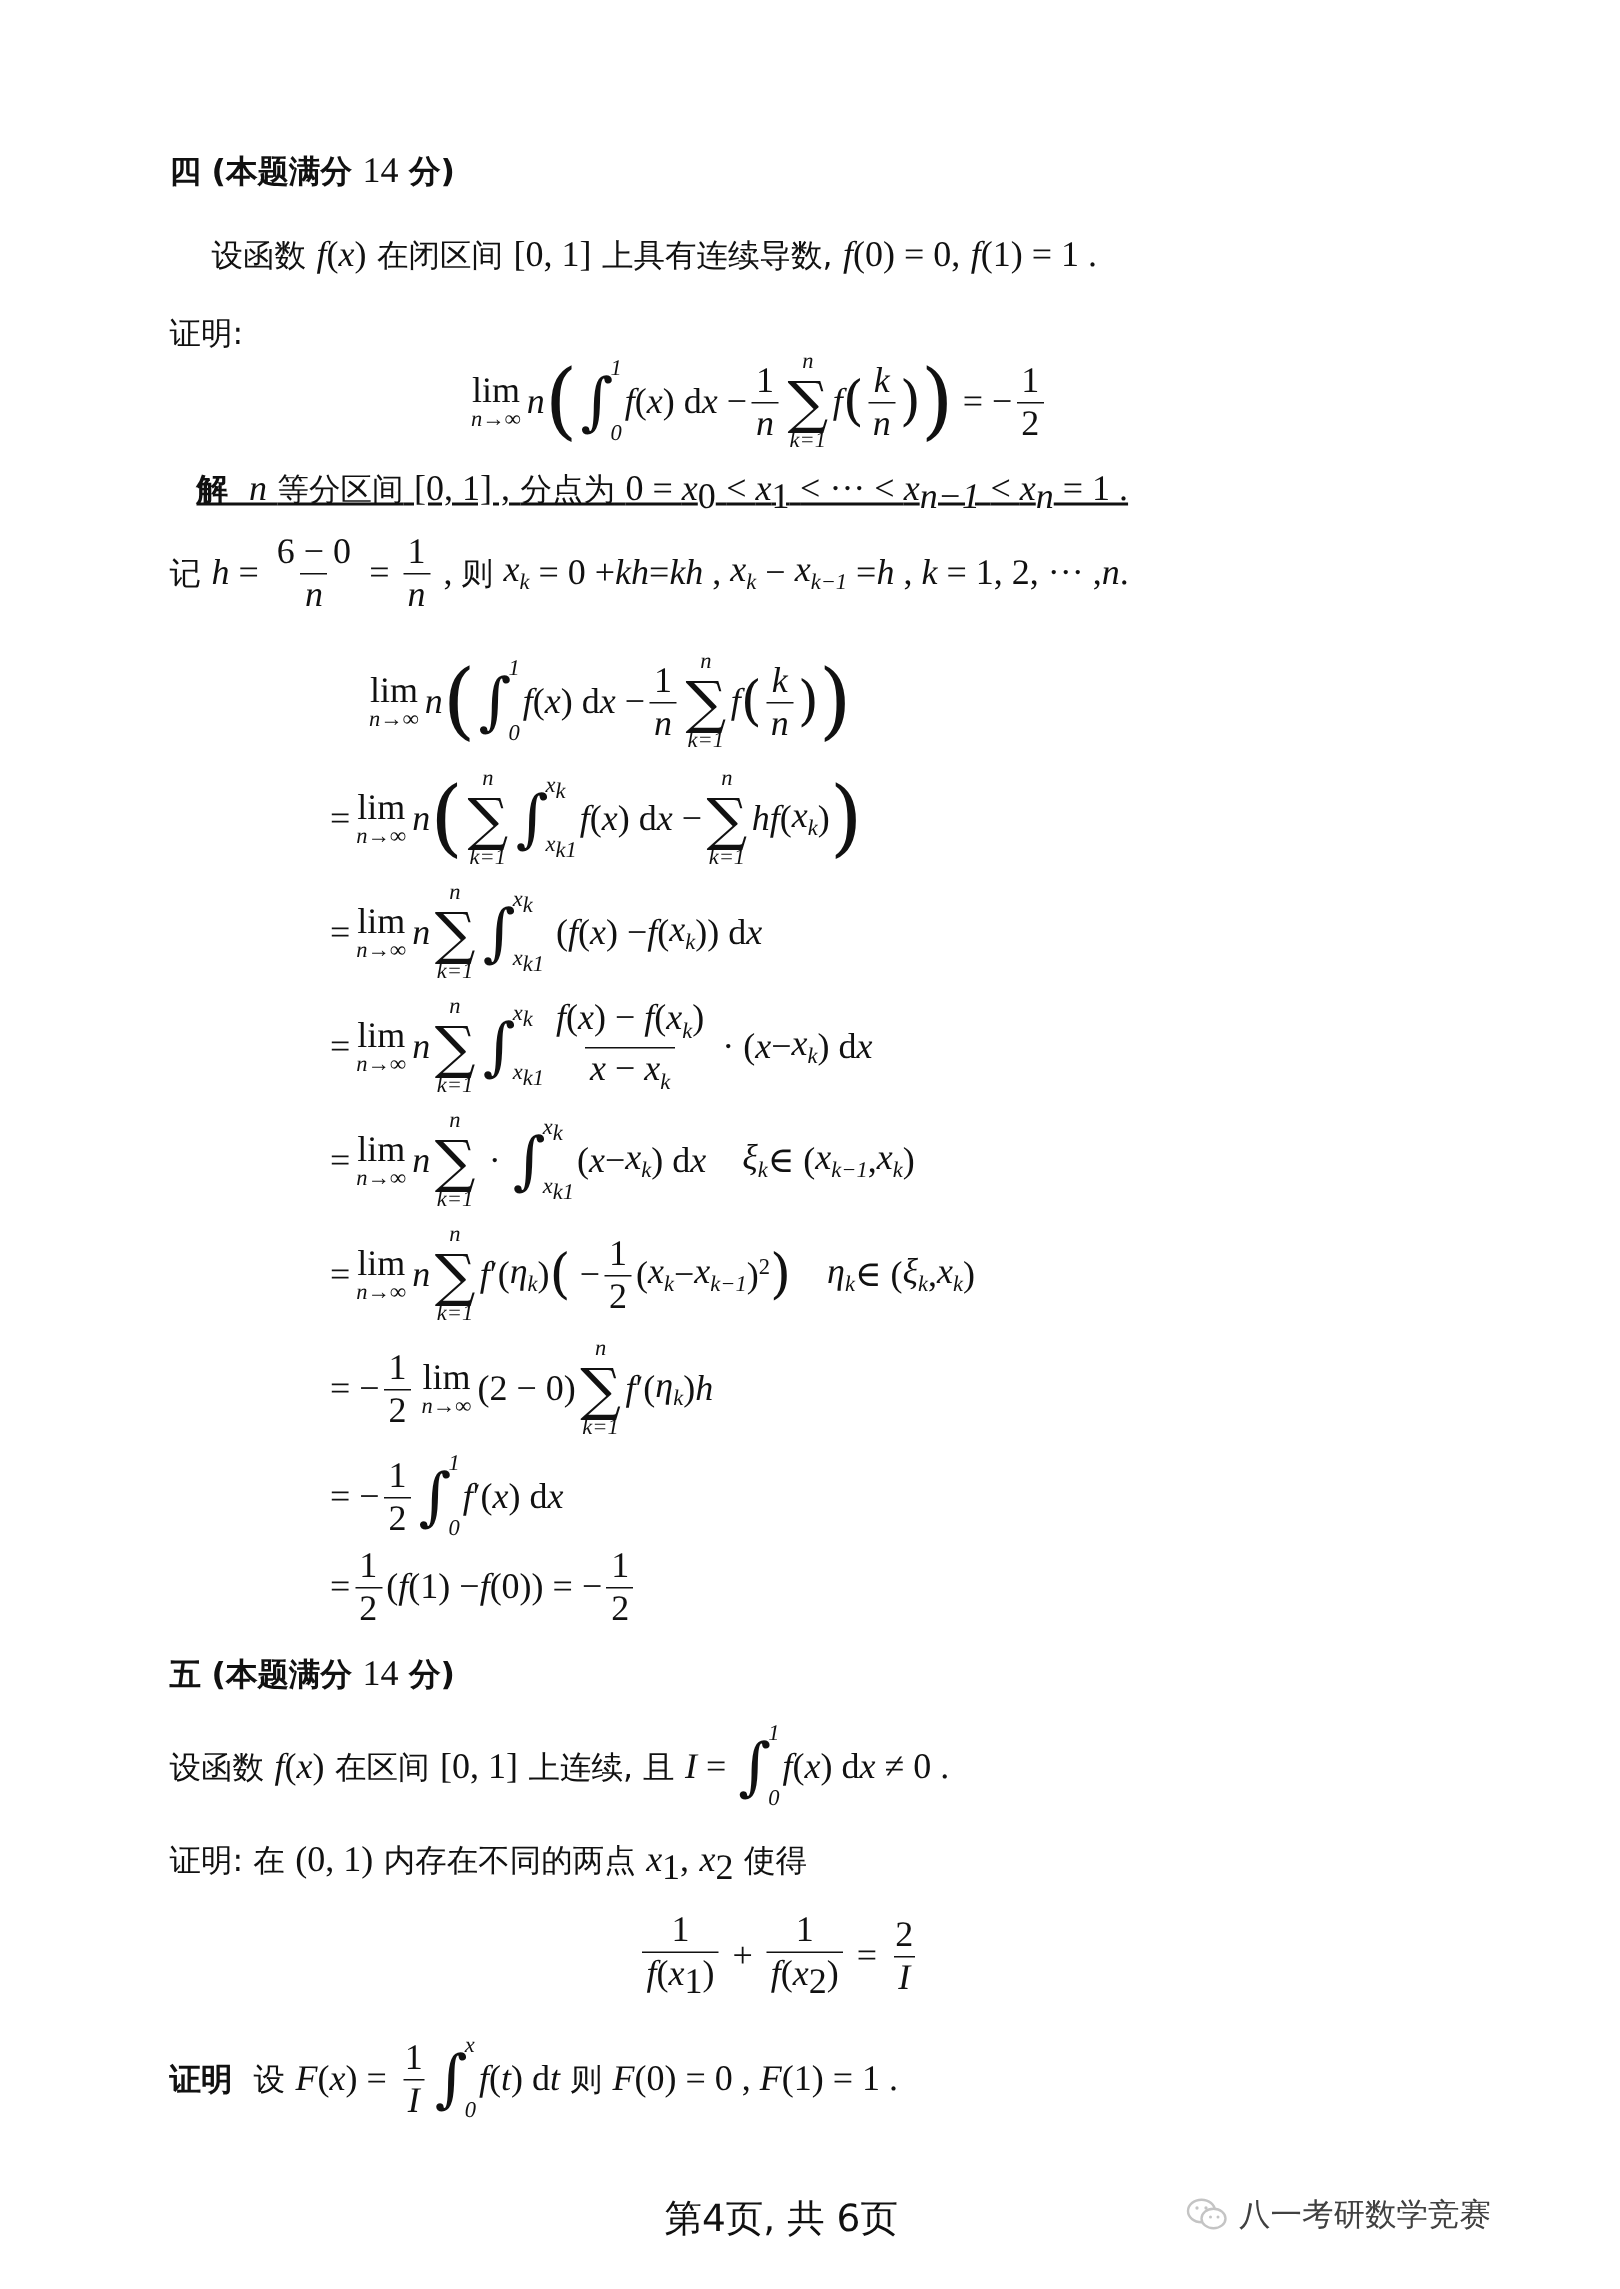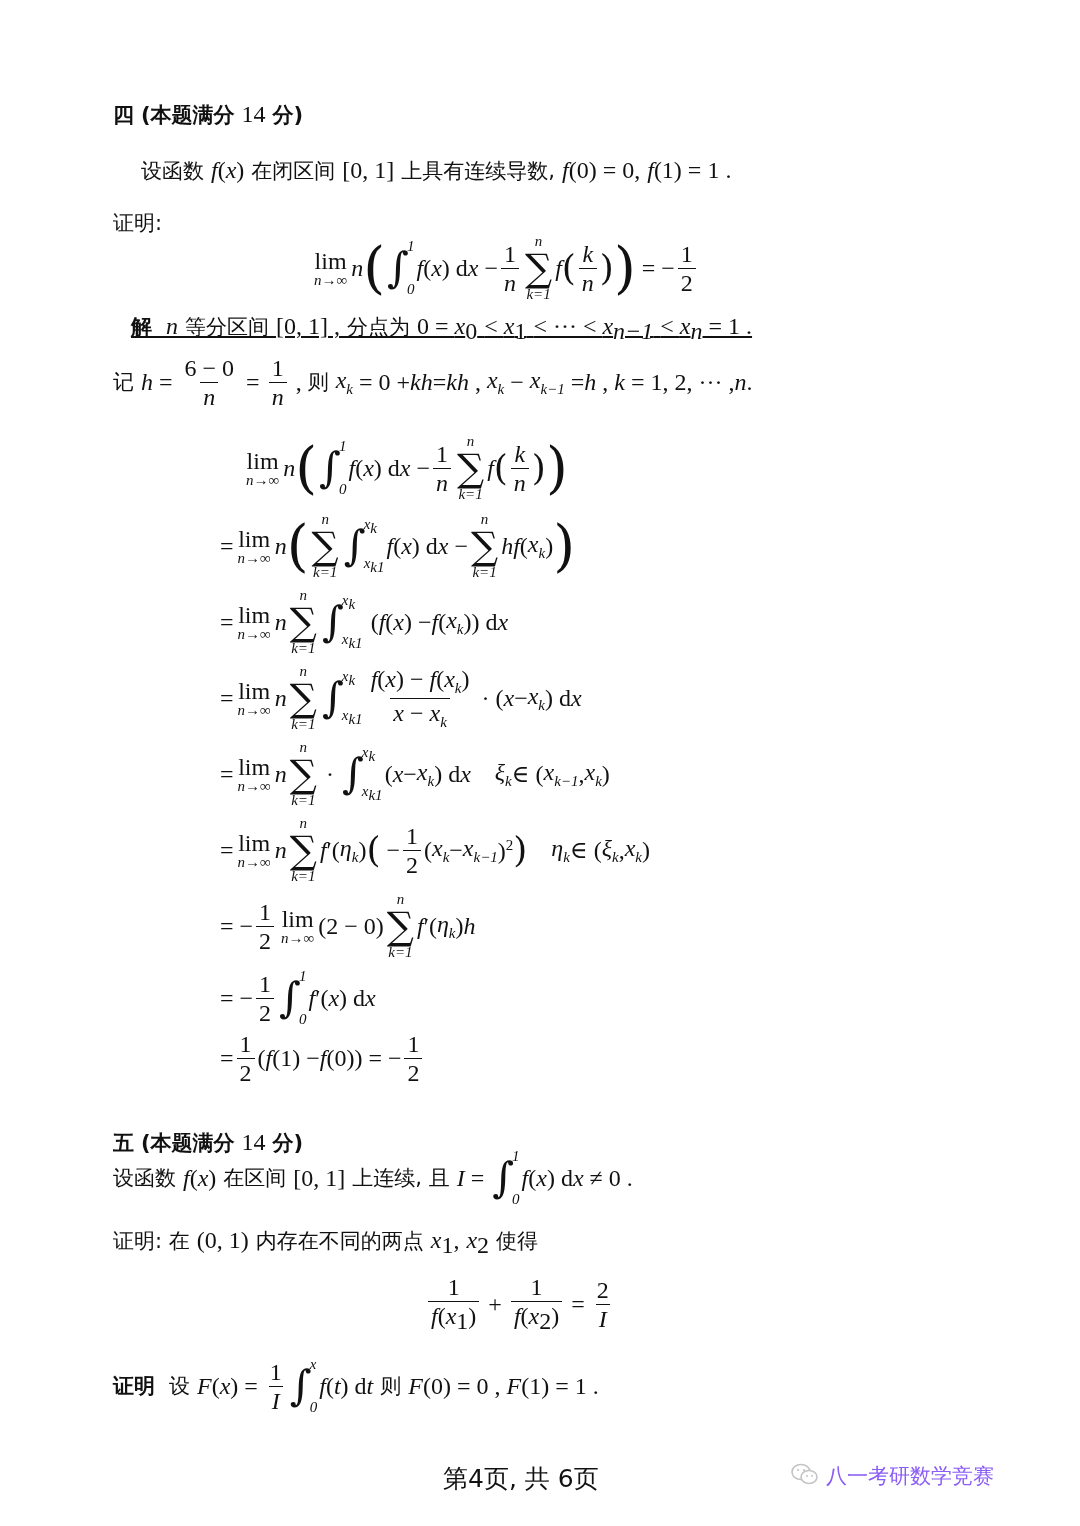--- a/index.html
+++ b/index.html
@@ -19,21 +19,21 @@
   .lim { display:inline-flex; flex-direction:column; align-items:center; vertical-align:middle; margin:0 4px; }
   .lim .w { font-family:"Liberation Serif", serif; font-size:24px; font-style:normal; }
   .lim .s { font-family:"Liberation Serif", serif; font-size:15px; font-style:italic; }
   .int { display:inline-flex; align-items:center; vertical-align:middle; margin:0 2px; }
   .int .sym { font-size:42px; font-family:"DejaVu Serif", serif; font-style:normal; line-height:1; }
   .int .lims { display:inline-flex; flex-direction:column; justify-content:space-between; height:58px; font-size:15px; font-style:italic; font-family:"Liberation Serif", serif; margin-left:-2px; }
   .big { font-size:56px; font-family:"DejaVu Serif", serif; font-style:normal; vertical-align:middle; line-height:1; }
   .med { font-size:36px; font-family:"DejaVu Serif", serif; font-style:normal; vertical-align:middle; }
   sub, sup { font-size:15px; }
   .footer { position:absolute; top:1462px; left:443px; font-size:25px; }
-  .wm { position:absolute; top:1462px; left:790px; font-size:22px; color:#8b5cf6; display:flex; align-items:flex-start; gap:6px; }
+  .wm { position:absolute; top:1462px; left:790px; font-size:22px; color:#404040; display:flex; align-items:center; gap:6px; }
   .wm .icon { width:30px; height:24px; position:relative; }
 </style>
 </head>
 <body>
 
 <div class="line" style="top:102px;left:113px;">
   <span class="cjk b">四</span>
   <span class="cjk b">(本题满分</span>
   <span class="r">14</span>
   <span class="cjk b">分)</span>
@@ -384,21 +384,21 @@
     <span class="m">f</span>
     <span class="r">(1) − </span>
     <span class="m">f</span>
     <span class="r">(0)) = −</span>
   <span class="frac">
       <span class="num r">1</span>
       <span class="den r">2</span>
     </span>
 </div>
 
-<div class="line" style="top:1104px;left:113px;margin-top:26px;">
+<div class="line" style="top:1104px;left:113px;">
   <span class="cjk b">五</span>
   <span class="cjk b">(本题满分</span>
   <span class="r">14</span>
   <span class="cjk b">分)</span>
 </div>
 
 <div class="line" style="top:1146px;left:113px;height:64px;display:flex;align-items:center;">
   <span class="cjk">设函数</span>&nbsp;<span class="m">f</span><span class="r">(</span><span class="m">x</span><span class="r">)</span>&nbsp;
   <span class="cjk">在区间</span>&nbsp;<span class="r">[0, 1]</span>&nbsp;<span class="cjk">上连续, 且</span>&nbsp;
   <span class="m">I</span><span class="r">&nbsp;=&nbsp;</span>

